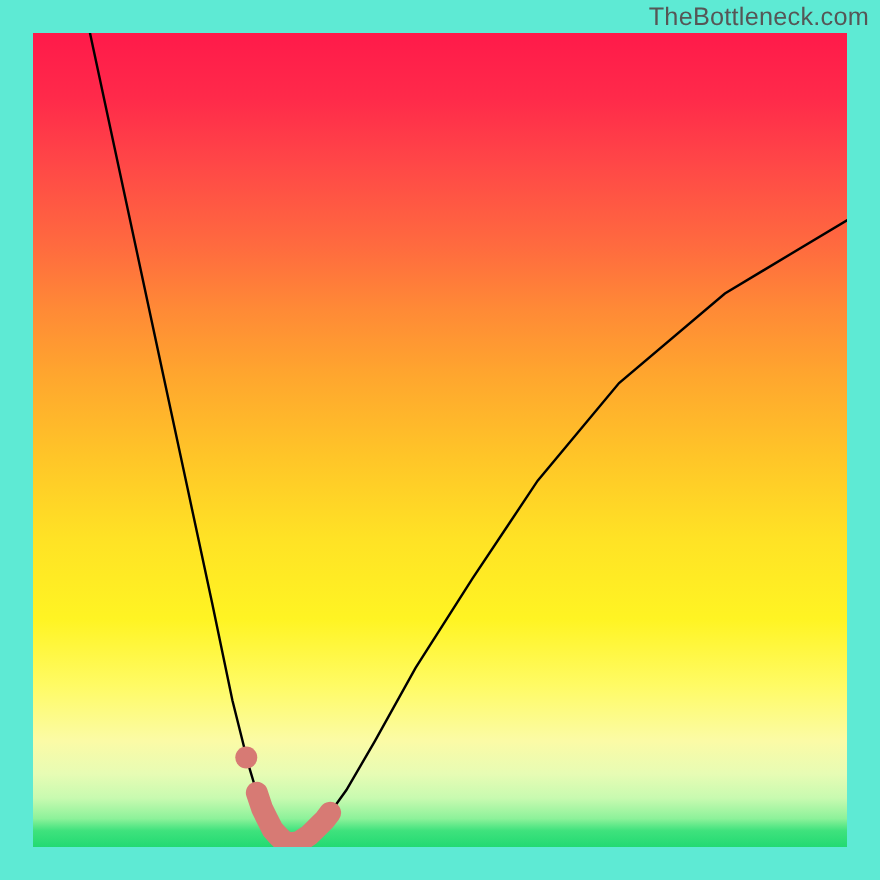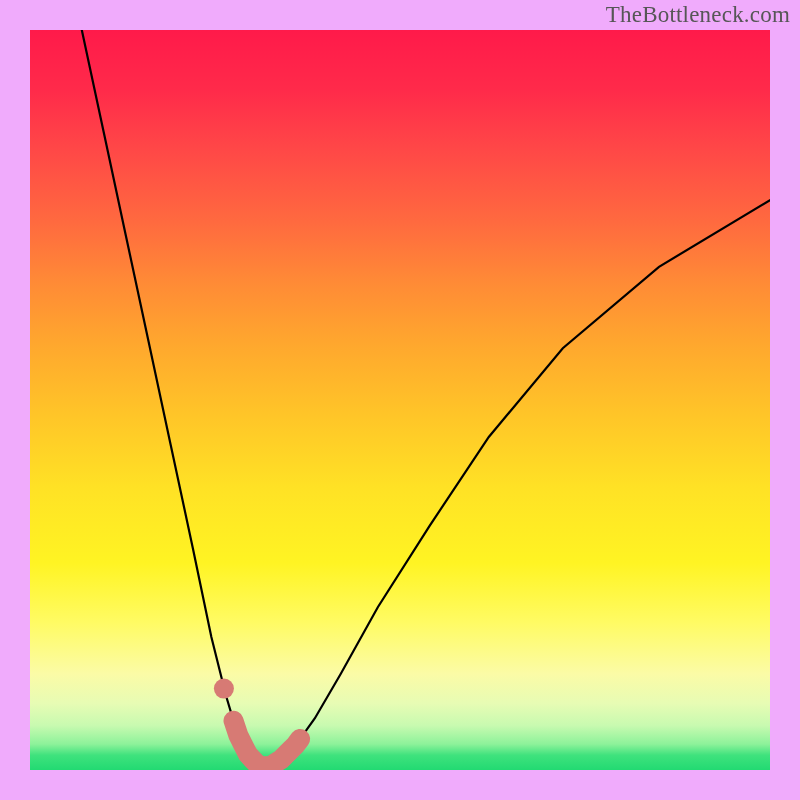--- a/index.html
+++ b/index.html
@@ -7,23 +7,22 @@
     padding: 0;
     width: 800px;
     height: 800px;
     background: #000;
     overflow: hidden;
     font-family: Arial, Helvetica, sans-serif;
   }
   .outer {
     width: 800px;
     height: 800px;
-    background: #f0abfc;
+    background: #5eead4;
     position: relative;
-    font-family: Liberation Serif, serif;
   }
   .watermark {
     position: absolute;
     top: 2px;
     right: 10px;
     color: #565656;
     font-size: 23px;
     letter-spacing: 0.2px;
     font-weight: 400;
     z-index: 20;

